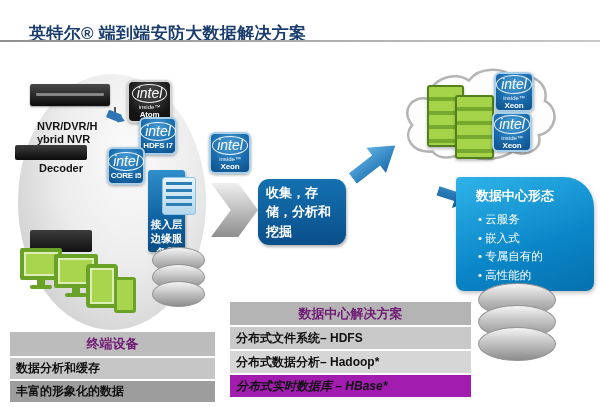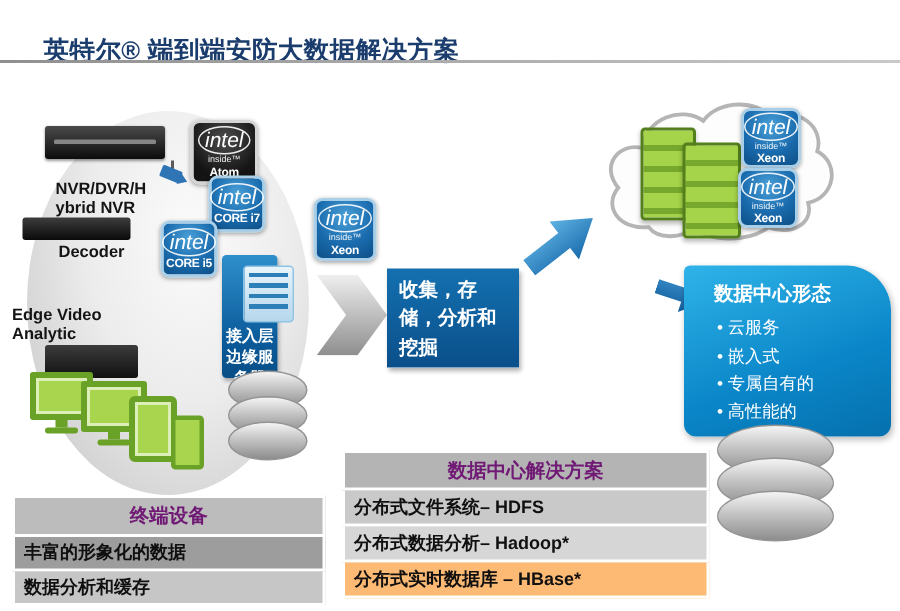--- a/index.html
+++ b/index.html
@@ -85,21 +85,21 @@
              clip-path:polygon(0 0, 58% 0, 100% 50%, 58% 100%, 0 100%, 42% 50%); }
   .block-arrow { position:absolute;
              clip-path:polygon(0 30%, 55% 30%, 55% 0, 100% 50%, 55% 100%, 55% 70%, 0 70%); }
   .arrow-up { left:347px; top:146px; width:54px; height:32px; transform:rotate(-38deg);
              background:linear-gradient(180deg,#5fb2e2,#1a6cae); }
   .arrow-dc { left:437px; top:184px; width:34px; height:24px; transform:rotate(18deg);
              background:linear-gradient(180deg,#3d93cc,#135d9e); }
 
   
   .collect-box { position:absolute; left:258px; top:179px; width:88px; height:66px; box-sizing:border-box;
-                 background:linear-gradient(180deg,#1470b0,#0a4f8a); border-radius:0; color:#fff;
+                 background:linear-gradient(180deg,#1470b0,#0a4f8a); border-radius:11px; color:#fff;
                  font-size:13px; font-weight:700; line-height:1.5; display:flex; align-items:center;
                  padding:4px 8px; box-shadow:1px 2px 3px rgba(0,0,0,.3); }
 
   
   .cloud-svg { position:absolute; left:398px; top:64px; }
   .rack { position:absolute; border:2px solid #547f1d; border-radius:3px;
           background:repeating-linear-gradient(180deg,#a5d34a 0 10px,#77a82e 10px 14px);
           box-shadow:0 2px 3px rgba(0,0,0,.25); }
   .rack1 { left:427px; top:85px; width:33px; height:58px; }
   .rack2 { left:455px; top:95px; width:35px; height:60px; }
@@ -129,21 +129,21 @@
   .tbl .rw { display:flex; align-items:center; font-weight:700; font-size:12px; color:#101010;
              border:2px solid #fff; border-top:0; padding-left:6px; }
   .tbl-terminal { left:8px; top:330px; width:209px; }
   .tbl-terminal .hd { height:24px; background:#bcbcbc; }
   .tbl-terminal .rw1 { height:21px; background:#9d9d9d; }
   .tbl-terminal .rw2 { height:21px; background:#c6c6c6; }
   .tbl-datacenter { left:228px; top:300px; width:245px; }
   .tbl-datacenter .hd { height:23px; background:#b4b4b4; }
   .tbl-datacenter .rw1 { height:22px; background:#c9c9c9; }
   .tbl-datacenter .rw2 { height:22px; background:#d6d6d6; }
-  .tbl-datacenter .rw3 { height:22px; background:#fdba74; }
+  .tbl-datacenter .rw3 { height:22px; background:#a21caf;font-style:italic; }
 </style>
 </head>
 <body>
 
 <div class="slide">
 
   <h1 class="title">英特尔® 端到端安防大数据解决方案</h1>
   <div class="divider"></div>
 
   <div class="ellipse"></div>
@@ -159,32 +159,31 @@
   <div class="camera">
     <span class="mount"></span>
     <span class="body"></span>
     <span class="lens"></span>
   </div>
 
   <div class="label nvr-label">NVR/DVR/Hybrid NVR</div>
 
   <div class="chip chip-blue chip-i7">
     <span class="brand">intel</span>
-    <span class="name">CORE i7</span>
+    <span class="name">HDFS i7</span>
   </div>
 
   <div class="decoder-device"></div>
   <div class="label decoder-label">Decoder</div>
 
   <div class="chip chip-blue chip-i5">
     <span class="brand">intel</span>
     <span class="name">CORE i5</span>
   </div>
 
-  <div class="label edge-video-label">Edge Video Analytic</div>
   <div class="edge-device"></div>
 
   <div class="gm m1">
     <div class="screen"></div>
     <div class="stand"></div>
     <div class="base"></div>
   </div>
   <div class="gm m2">
     <div class="screen"></div>
     <div class="stand"></div>
@@ -250,22 +249,22 @@
   </div>
 
   <div class="db db-right">
     <div class="disk"></div>
     <div class="disk"></div>
     <div class="disk"></div>
   </div>
 
   <div class="tbl tbl-terminal">
     <div class="hd">终端设备</div>
+    <div class="rw rw2">数据分析和缓存</div>
     <div class="rw rw1">丰富的形象化的数据</div>
-    <div class="rw rw2">数据分析和缓存</div>
   </div>
 
   <div class="tbl tbl-datacenter">
     <div class="hd">数据中心解决方案</div>
     <div class="rw rw1">分布式文件系统– HDFS</div>
     <div class="rw rw2">分布式数据分析– Hadoop*</div>
     <div class="rw rw3">分布式实时数据库 – HBase*</div>
   </div>
 
 </div>

